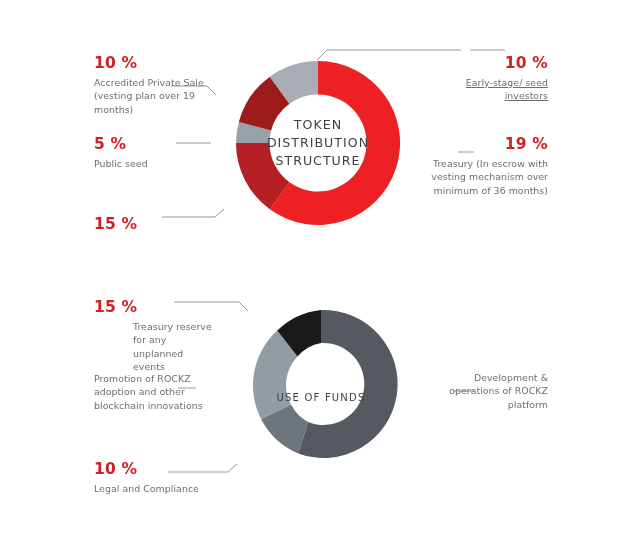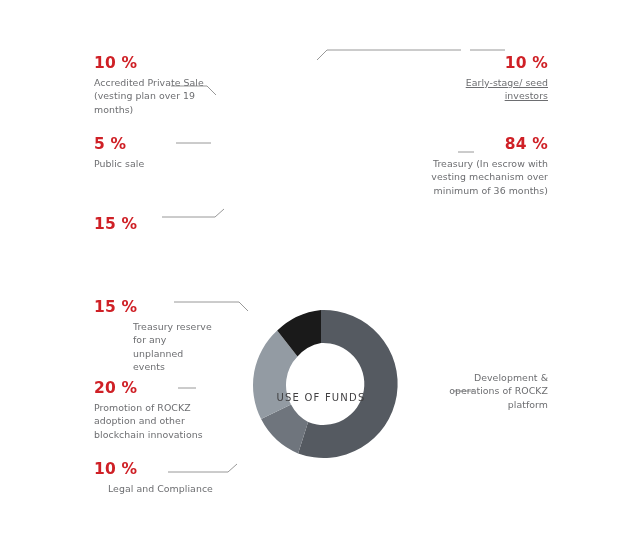--- a/index.html
+++ b/index.html
@@ -81,50 +81,71 @@
   }
 
   svg { display: block; overflow: visible; }
   .leader { fill: none; stroke: #8c8c8c; stroke-width: 0.9; }
 </style>
 </head>
 <body style="background: rgb(255, 255, 255);">
 
 <div class="stage">
 
+  <div class="donut-wrap" style="left:228px; top:53px; width:180px; height:180px;">
+    <svg width="180" height="180" viewBox="0 0 180 180">
+
+      <path d="M 90 8 A 82 82 0 1 1 41.8 156.3 L 61.5 129.2 A 48.5 48.5 0 1 0 90 41.5 Z" fill="#ed2024"></path>
+
+      <path d="M 41.8 156.3 A 82 82 0 0 1 8 90 L 41.5 90 A 48.5 48.5 0 0 0 61.5 129.2 Z" fill="#b52025"></path>
+
+      <path d="M 8 90 A 82 82 0 0 1 10.8 69.0 L 43.1 77.6 A 48.5 48.5 0 0 0 41.5 90 Z" fill="#9aa1a8"></path>
+
+      <path d="M 10.8 69.0 A 82 82 0 0 1 41.8 23.7 L 61.5 50.8 A 48.5 48.5 0 0 0 43.1 77.6 Z" fill="#9e1b1b"></path>
+
+      <path d="M 41.8 23.7 A 82 82 0 0 1 90 8 L 90 41.5 A 48.5 48.5 0 0 0 61.5 50.8 Z" fill="#a7adb2"></path>
+    </svg>
+    <div class="donut-center">
+      <span style="color: rgb(65, 64, 66);">
+        <span style="display: block; color: rgb(65, 64, 66);">TOKEN</span>
+        <span style="display: block; color: rgb(65, 64, 66);">DISTRIBUTION</span>
+        <span style="display: block; color: rgb(65, 64, 66);">STRUCTURE</span>
+      </span>
+    </div>
+  </div>
 
   <svg class="stage" style="pointer-events:none;">
     <path class="leader" d="M 317 60 L 327 50 L 461 50 M 470 50 L 505 50" style="stroke: rgb(140, 140, 140);"></path>
     <path class="leader" d="M 216 95 L 207 86 L 171 86" style="stroke: rgb(140, 140, 140);"></path>
     <path class="leader" d="M 176 143 L 211 143" style="stroke: rgb(140, 140, 140);"></path>
     <path class="leader" d="M 162 217 L 215 217 L 224 209" style="stroke: rgb(140, 140, 140);"></path>
     <path class="leader" d="M 458 152 L 474 152" style="stroke: rgb(140, 140, 140);"></path>
   </svg>
 
   <div class="callout left" style="left:94px; top:47px; width:120px;">
     <p class="pct" style="color: rgb(207, 32, 38);">10 %</p>
     <p class="desc" style="color: rgb(109, 110, 113);">Accredited Private Sale (vesting plan over 19 months)</p>
   </div>
 
   <div class="callout left" style="left:94px; top:128px; width:120px;">
     <p class="pct" style="color: rgb(207, 32, 38);">5 %</p>
-    <p class="desc" style="color: rgb(109, 110, 113);">Public sale</p>
+    <p class="desc" style="color: rgb(109, 110, 113);">Public seed</p>
   </div>
 
   <div class="callout left" style="left:94px; top:208px; width:125px;">
     <p class="pct" style="color: rgb(207, 32, 38);">15 %</p>
   </div>
 
   <div class="callout right" style="left:420px; top:47px; width:128px;">
     <p class="pct" style="color: rgb(207, 32, 38);">10 %</p>
     <p class="desc" style="color: rgb(109, 110, 113); text-decoration: underline;">Early-stage/ seed investors</p>
   </div>
 
   <div class="callout right" style="left:430px; top:128px; width:118px;">
-    <p class="pct" style="color: rgb(207, 32, 38);">84 %</p>
+    <p class="pct" style="color: rgb(207, 32, 38);">19 %</p>
     <p class="desc" style="color: rgb(109, 110, 113);">Treasury (In escrow with vesting mechanism over minimum of 36 months)</p>
   </div>
 
   <div class="donut-wrap" style="left:240px; top:303px; width:162px; height:162px;">
     <svg width="162" height="162" viewBox="0 0 162 162">
 
       <path d="M 81 7 A 74 74 0 1 1 58.1 150.4 L 68.1 119.0 A 41 41 0 1 0 81 40 Z" fill="#555a61"></path>
 
       <path d="M 58.1 150.4 A 74 74 0 0 1 21.1 116.0 L 51.0 101.6 A 41 41 0 0 0 68.1 119.0 Z" fill="#6f757d"></path>
 
@@ -143,26 +164,25 @@
     <path class="leader" d="M 168 472 L 228 472 L 237 464" style="stroke: rgb(140, 140, 140);"></path>
     <path class="leader" d="M 453 391 L 474 391" style="stroke: rgb(140, 140, 140);"></path>
   </svg>
 
   <div class="callout left" style="left:94px; top:291px; width:120px;">
     <p class="pct" style="color: rgb(207, 32, 38);">15 %</p>
     <p class="desc" style="color: rgb(109, 110, 113); margin-left: 39px;">Treasury reserve for any unplanned events</p>
   </div>
 
   <div class="callout left" style="left:94px; top:372px; width:118px;">
-    <p class="pct" style="color: rgb(207, 32, 38);">20 %</p>
     <p class="desc" style="color: rgb(109, 110, 113);">Promotion of ROCKZ adoption and other blockchain innovations</p>
   </div>
 
   <div class="callout left" style="left:94px; top:453px; width:120px;">
     <p class="pct" style="color: rgb(207, 32, 38);">10 %</p>
-    <p class="desc" style="color: rgb(109, 110, 113); margin-left: 14px;">Legal and Compliance</p>
+    <p class="desc" style="color: rgb(109, 110, 113);">Legal and Compliance</p>
   </div>
 
   <div class="callout right" style="left:430px; top:371px; width:118px;">
     <p class="desc" style="color: rgb(109, 110, 113);">Development &amp; operations of ROCKZ platform</p>
   </div>
 
 </div>
 
 </body></html>

